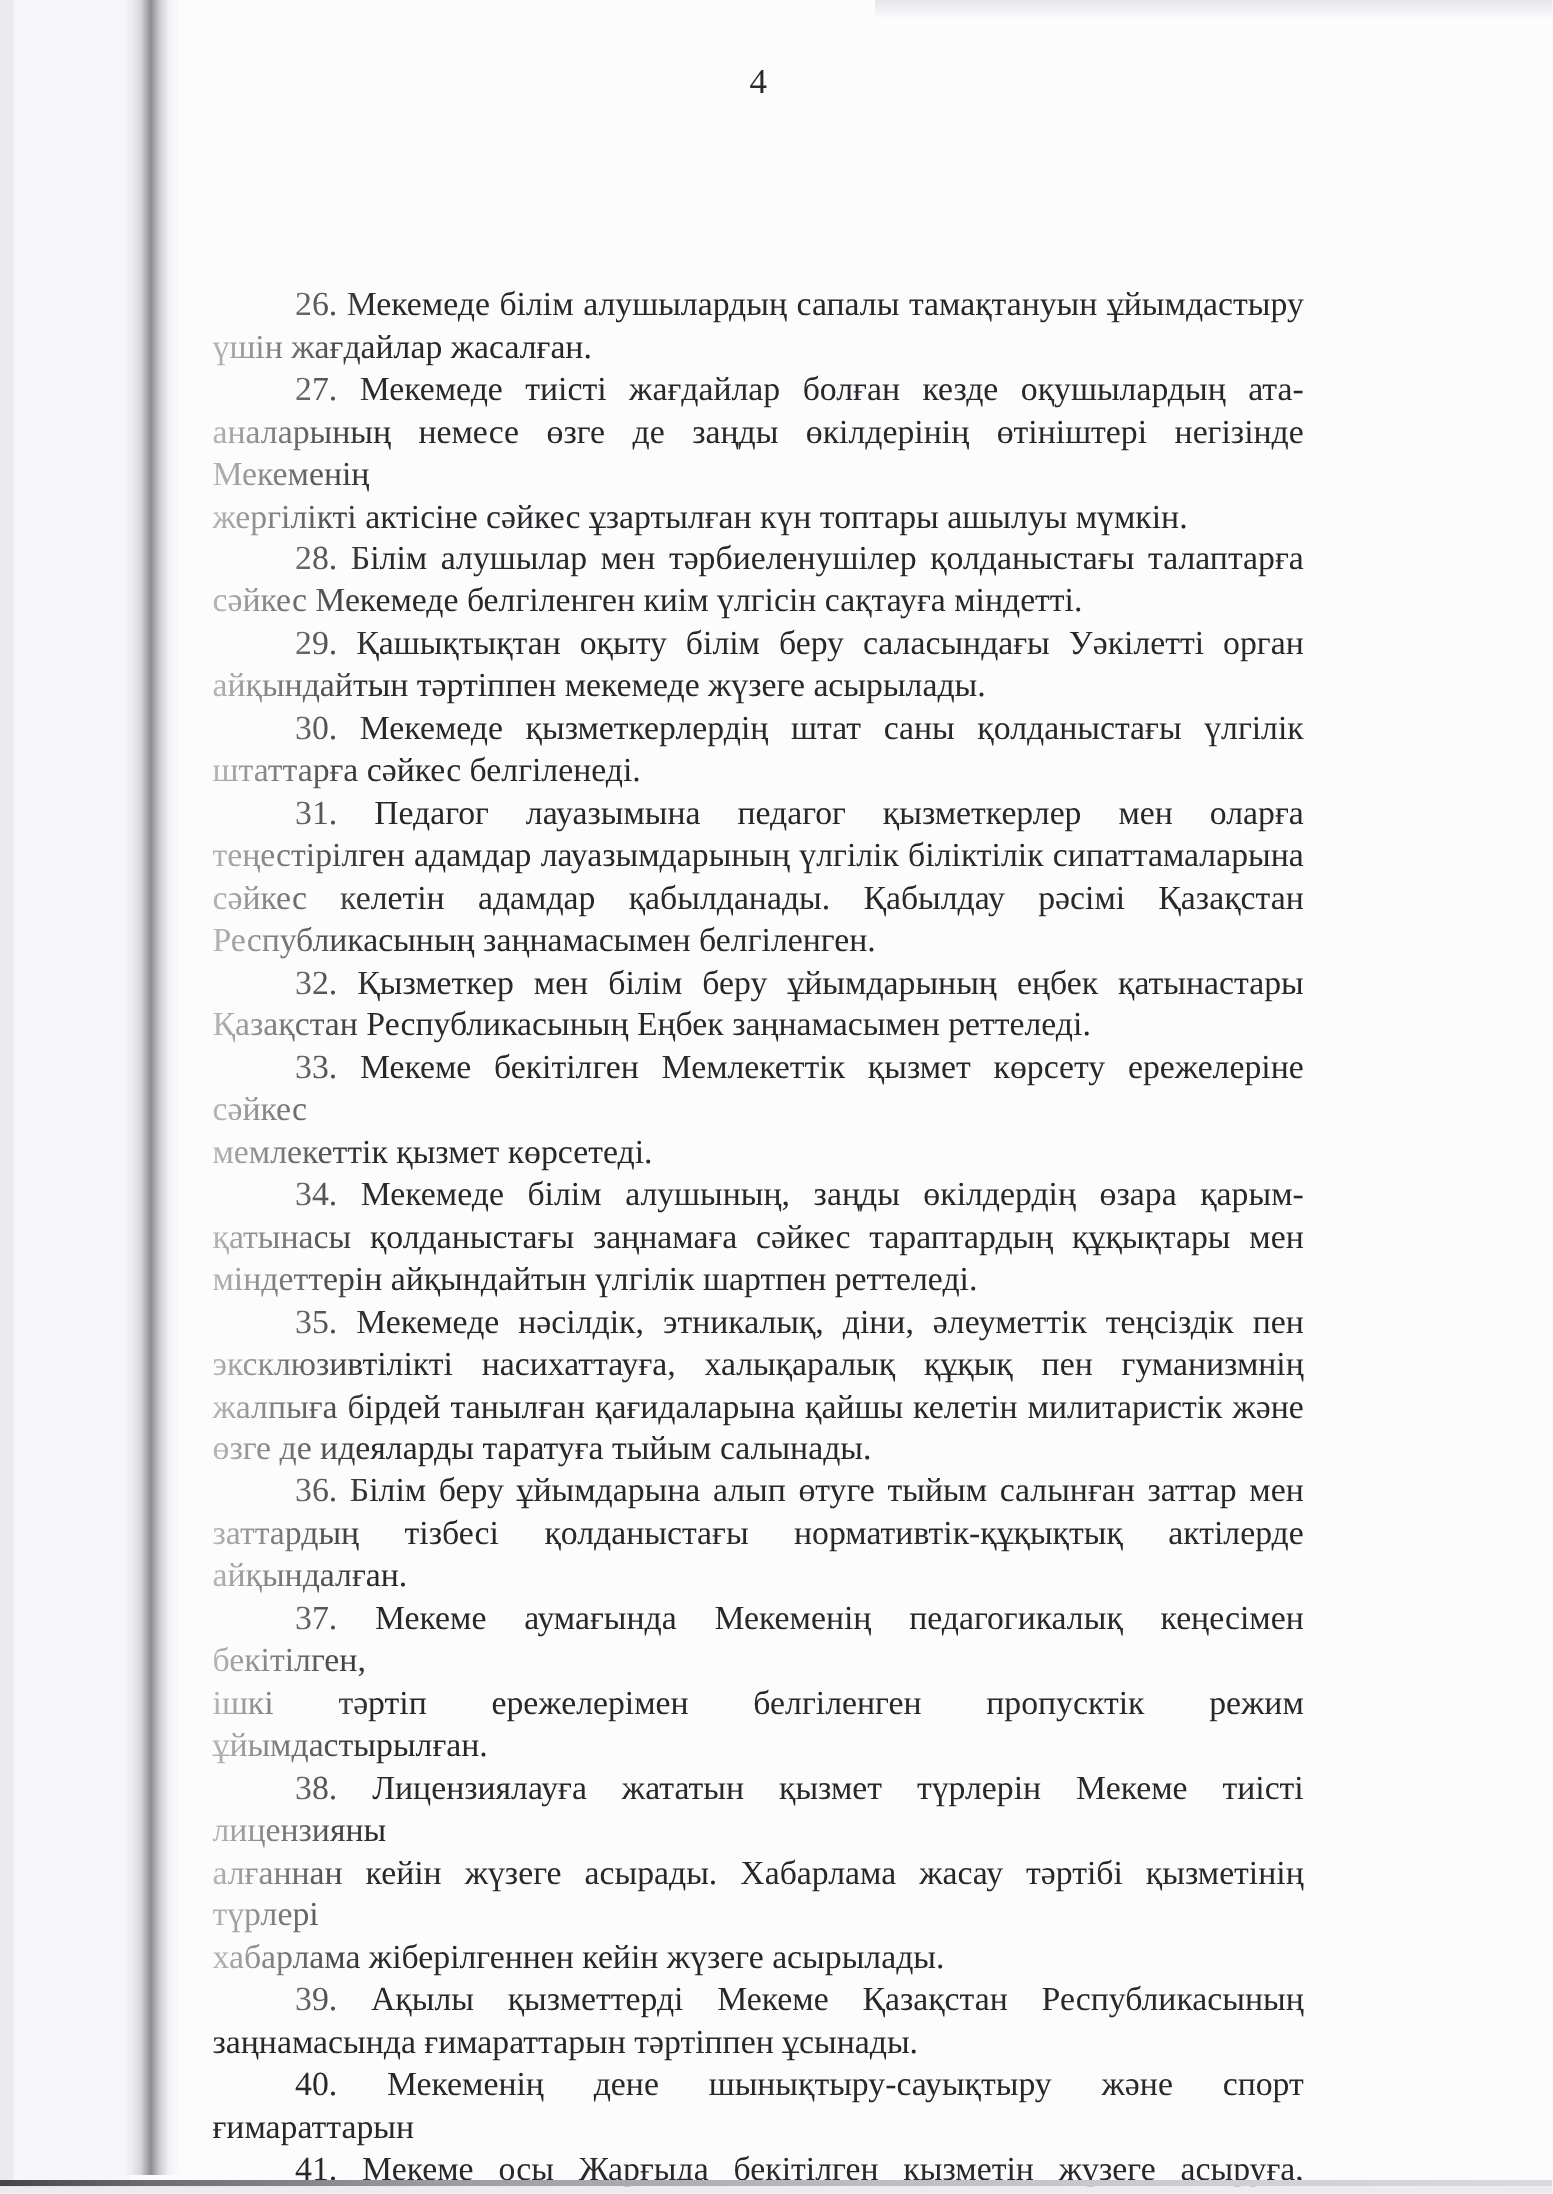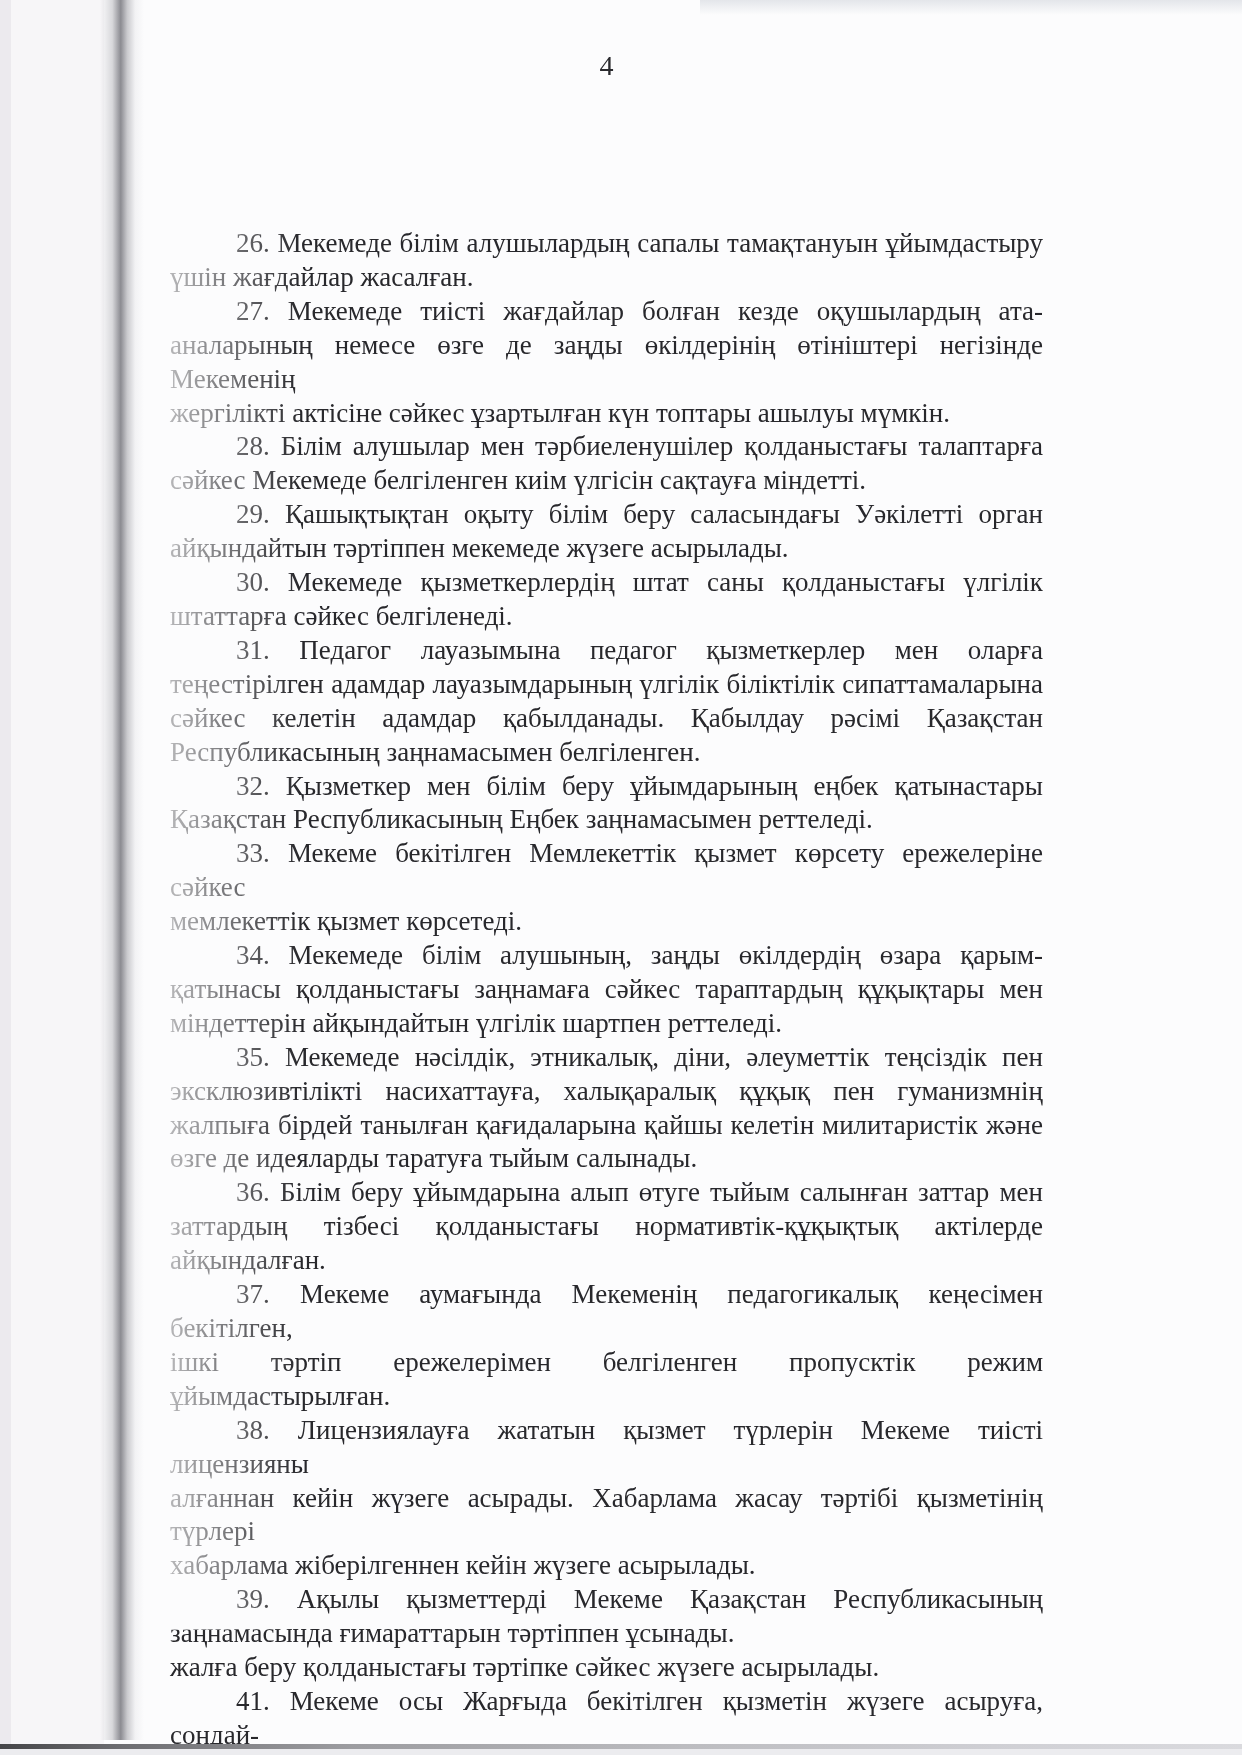--- a/index.html
+++ b/index.html
@@ -171,21 +171,21 @@
       <p class="para">
         <span class="line first">38. Лицензиялауға жататын қызмет түрлерін Мекеме тиісті лицензияны</span>
         <span class="line">алғаннан кейін жүзеге асырады. Хабарлама жасау тәртібі қызметінің түрлері</span>
         <span class="line last">хабарлама жіберілгеннен кейін жүзеге асырылады.</span>
       </p>
       <p class="para">
         <span class="line first">39. Ақылы қызметтерді Мекеме Қазақстан Республикасының</span>
         <span class="line last">заңнамасында ғимараттарын тәртіппен ұсынады.</span>
       </p>
       <p class="para">
-        <span class="line last">жалға беру қолданыстағы тәртіпке сәйкес жүзеге асырылады.</span>
+        <span class="line first">40. Мекеменің дене шынықтыру-сауықтыру және спорт ғимараттарын</span>
       </p>
       <p class="para">
         <span class="line first">41. Мекеме осы Жарғыда бекітілген қызметін жүзеге асыруға, сондай-</span>
       </p>
     </div>
   <div class="fade-overlay"></div>
   <div class="bottom-edge"></div>
   <div class="bottom-band"></div>
 </div>
 

